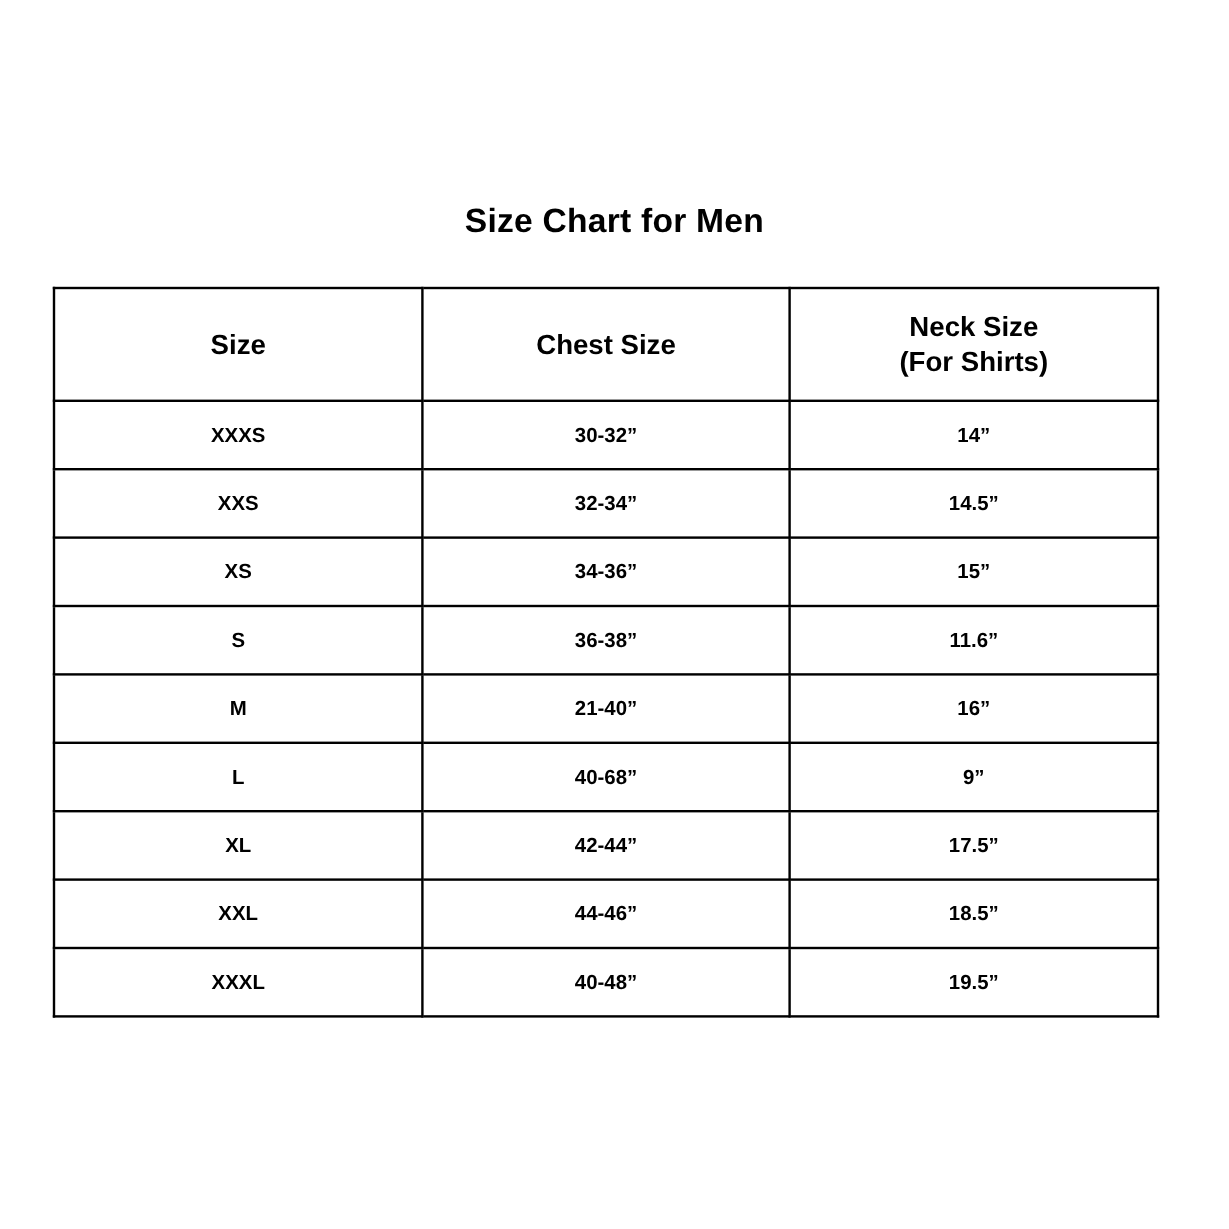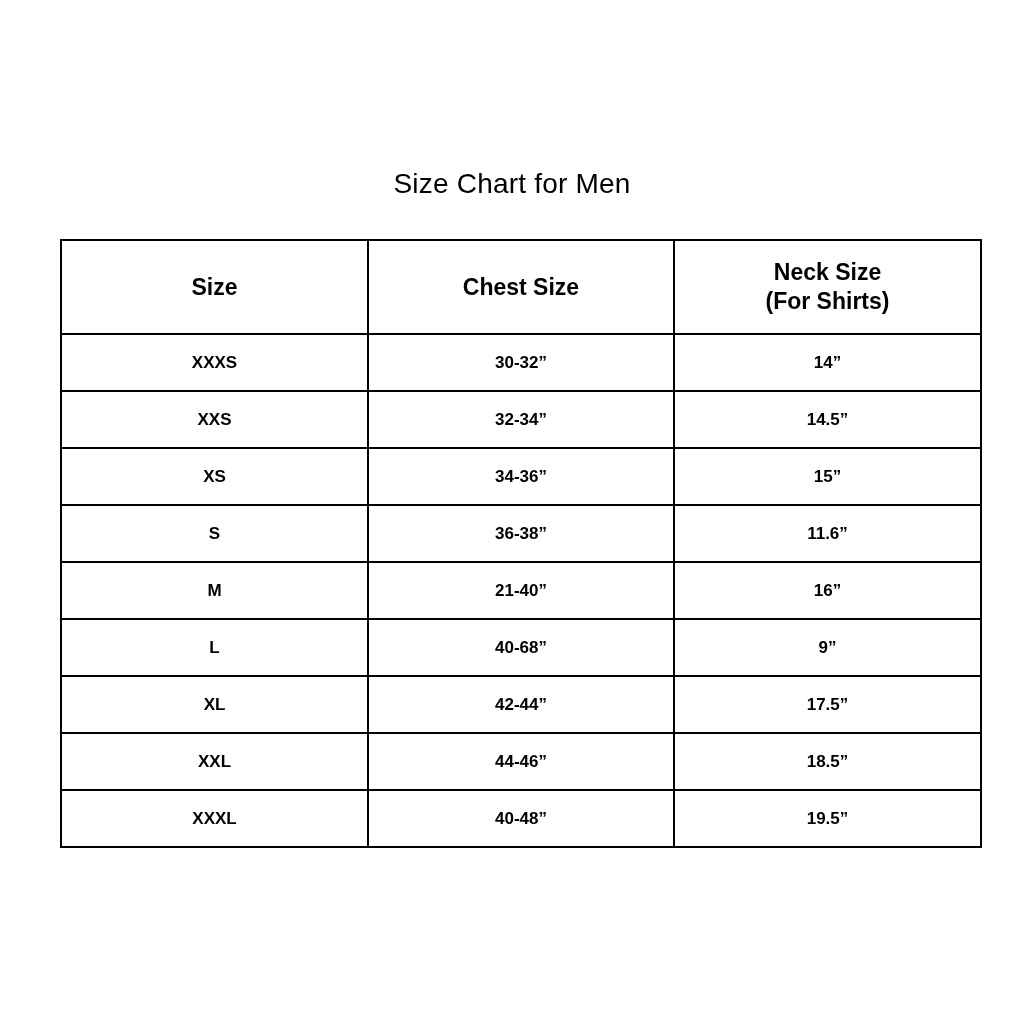--- a/index.html
+++ b/index.html
@@ -22,26 +22,26 @@
     width: 1024px;
     height: 1024px;
   }
   .chart-title {
     position: absolute;
     left: 0;
     top: 168px;
     width: 1024px;
     text-align: center;
     font-size: 28px;
-    font-weight: normal;
+    font-weight: bold;
     letter-spacing: 0.2px;
   }
   table.size-table {
     position: absolute;
-    left: 60px;
+    left: 44px;
     top: 239px;
     width: 920px;
     border-collapse: collapse;
     table-layout: fixed;
   }
   table.size-table th,
   table.size-table td {
     border: 2px solid #000000;
     text-align: center;
     font-weight: bold;

